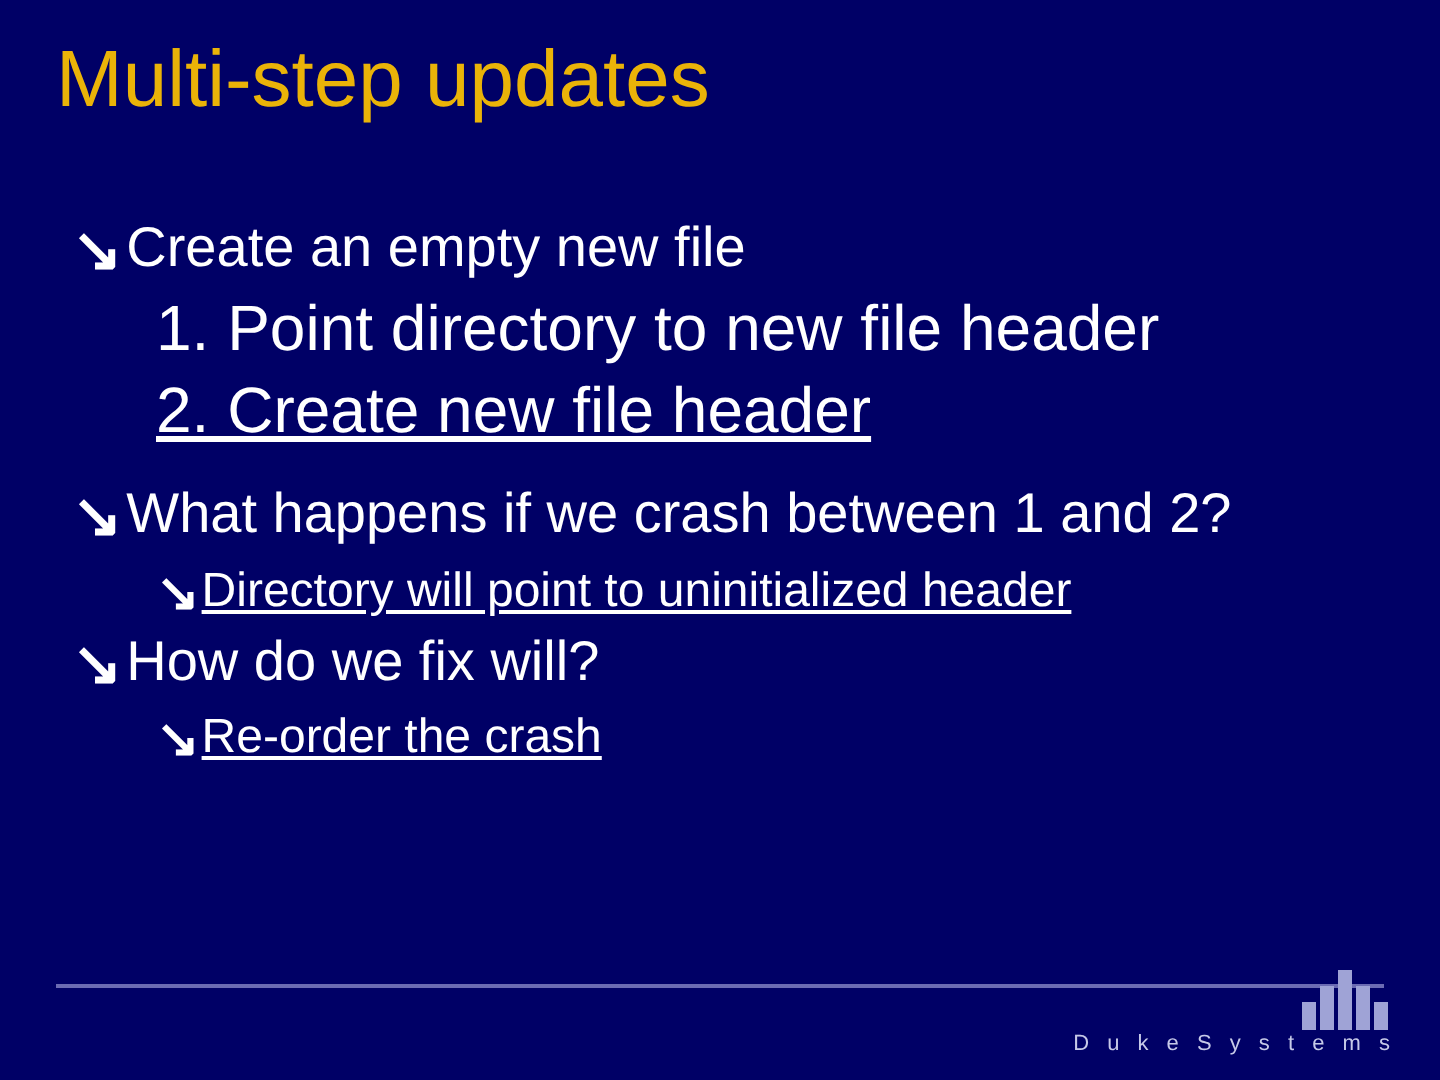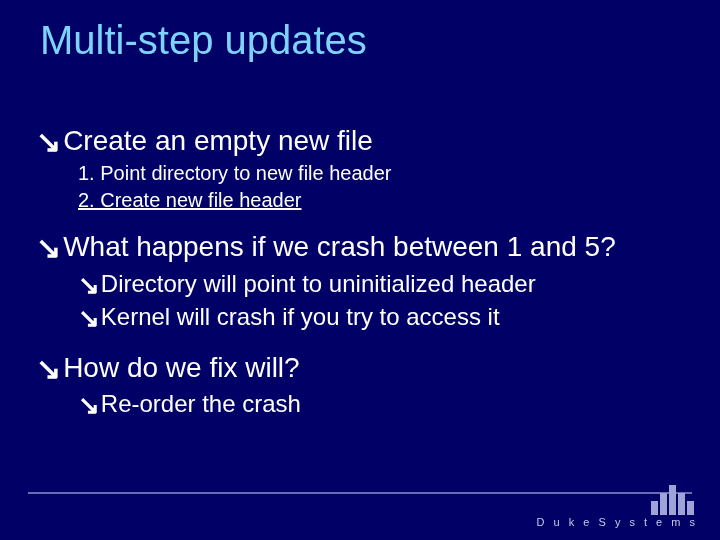--- a/index.html
+++ b/index.html
@@ -15,58 +15,58 @@
   }
   .slide {
     position: relative;
     width: 720px;
     height: 540px;
     box-sizing: border-box;
   }
   .title {
     position: absolute;
     top: 18px;
-    left: 40px;
+    left: 28px;
     font-size: 40px;
     font-weight: 400;
-    color: #7dd3fc;
+    color: #eab308;
     letter-spacing: 0px;
   }
   .content {
     position: absolute;
     top: 106px;
     left: 36px;
     right: 36px;
   }
   .arrow {
     font-family: Arial, Helvetica, sans-serif;
     font-weight: bold;
     display: inline-block;
     transform: translateY(2px);
   }
   .b1 {
     font-size: 28px;
-    margin: 16px 0 4px 0;
+    margin: 0 0 4px 0;
     line-height: 1.18;
   }
   .b1 .arrow { font-size: 30px; margin-right: 2px;}
   .num {
-    font-size: 20px;
+    font-size: 32px;
     margin: 2px 0 2px 42px;
     line-height: 1.22;
   }
   .num-gap-after { margin-bottom: 14px; text-decoration: underline; }
   .b2 {
     font-size: 24px;
     margin: 2px 0 2px 42px;
     line-height: 1.22;
   }
   .b2 .arrow { font-size: 26px; margin-right: 1px;}
   .b2-gap-after { margin-bottom: 14px; }
-  .block-gap { margin-top: 0; }
+  .block-gap { margin-top: 0; text-decoration: underline; }
 
   .footer-line {
     position: absolute;
     left: 28px;
     right: 28px;
     bottom: 46px;
     height: 0;
     border-top: 2px solid #6b6bb3;
   }
   .logo {
@@ -107,27 +107,24 @@
 
   <div class="content">
 
     <div class="b1">
       <span class="arrow">↘</span><span>Create an empty new file</span>
     </div>
     <div class="num">1.  Point directory to new file header</div>
     <div class="num num-gap-after">2.  Create new file header</div>
 
     <div class="b1">
-      <span class="arrow">↘</span><span>What happens if we crash between 1 and 5?</span>
+      <span class="arrow">↘</span><span>What happens if we crash between 1 and 2?</span>
     </div>
     <div class="b2 block-gap">
       <span class="arrow">↘</span><span>Directory will point to uninitialized header</span>
-    </div>
-    <div class="b2 b2-gap-after">
-      <span class="arrow">↘</span><span>Kernel will crash if you try to access it</span>
     </div>
 
     <div class="b1">
       <span class="arrow">↘</span><span>How do we fix will?</span>
     </div>
     <div class="b2 block-gap">
       <span class="arrow">↘</span><span>Re-order the crash</span>
     </div>
 
   </div>

